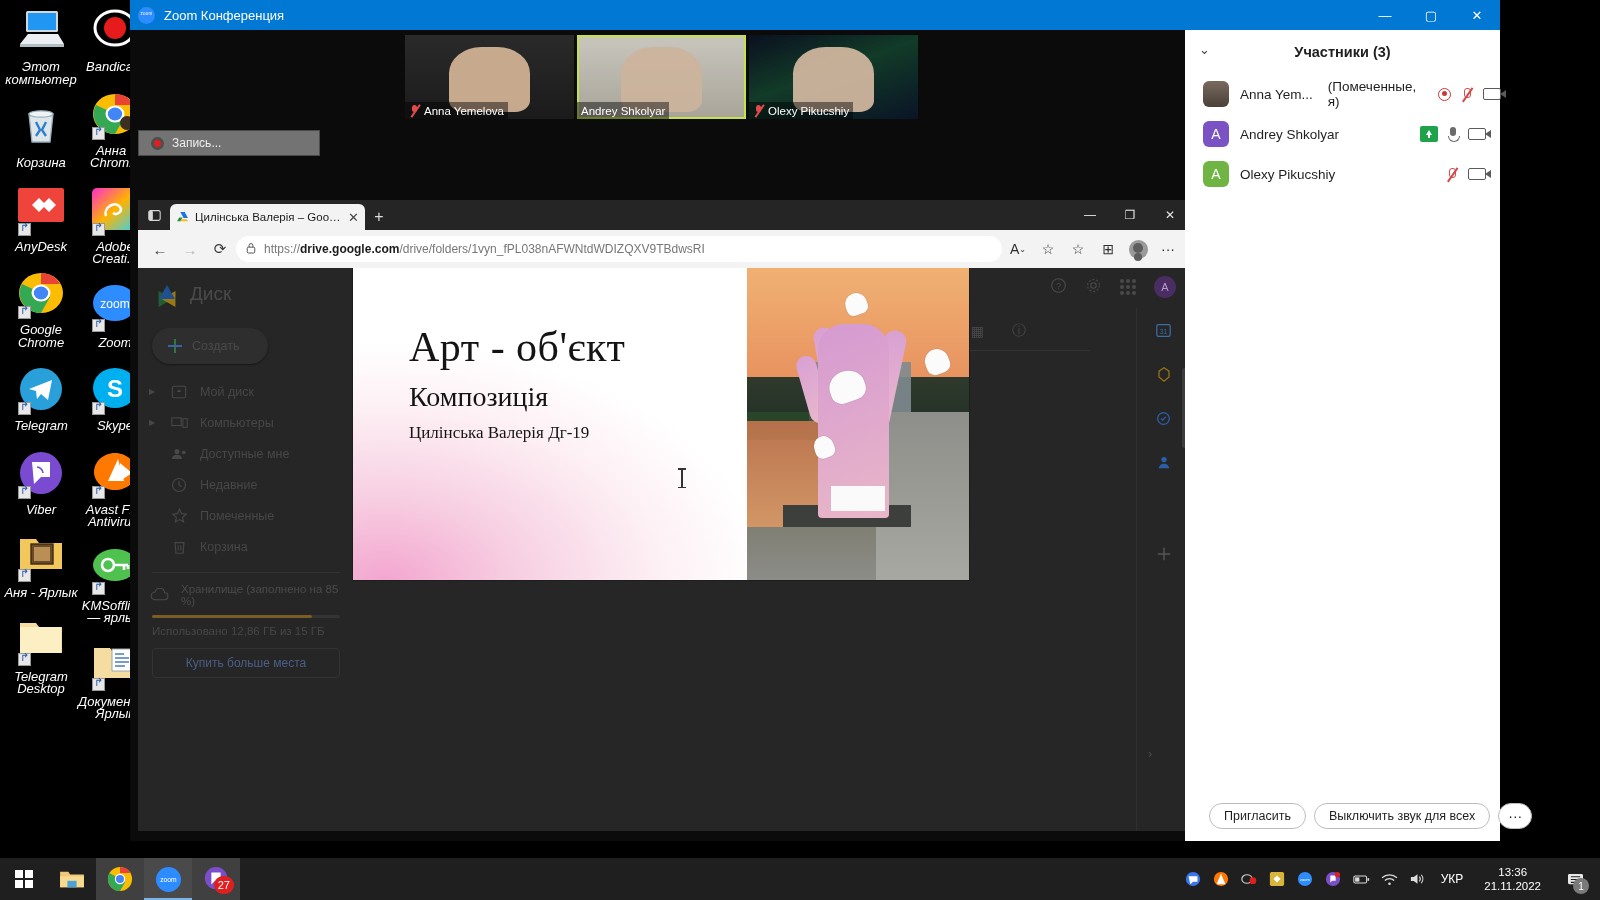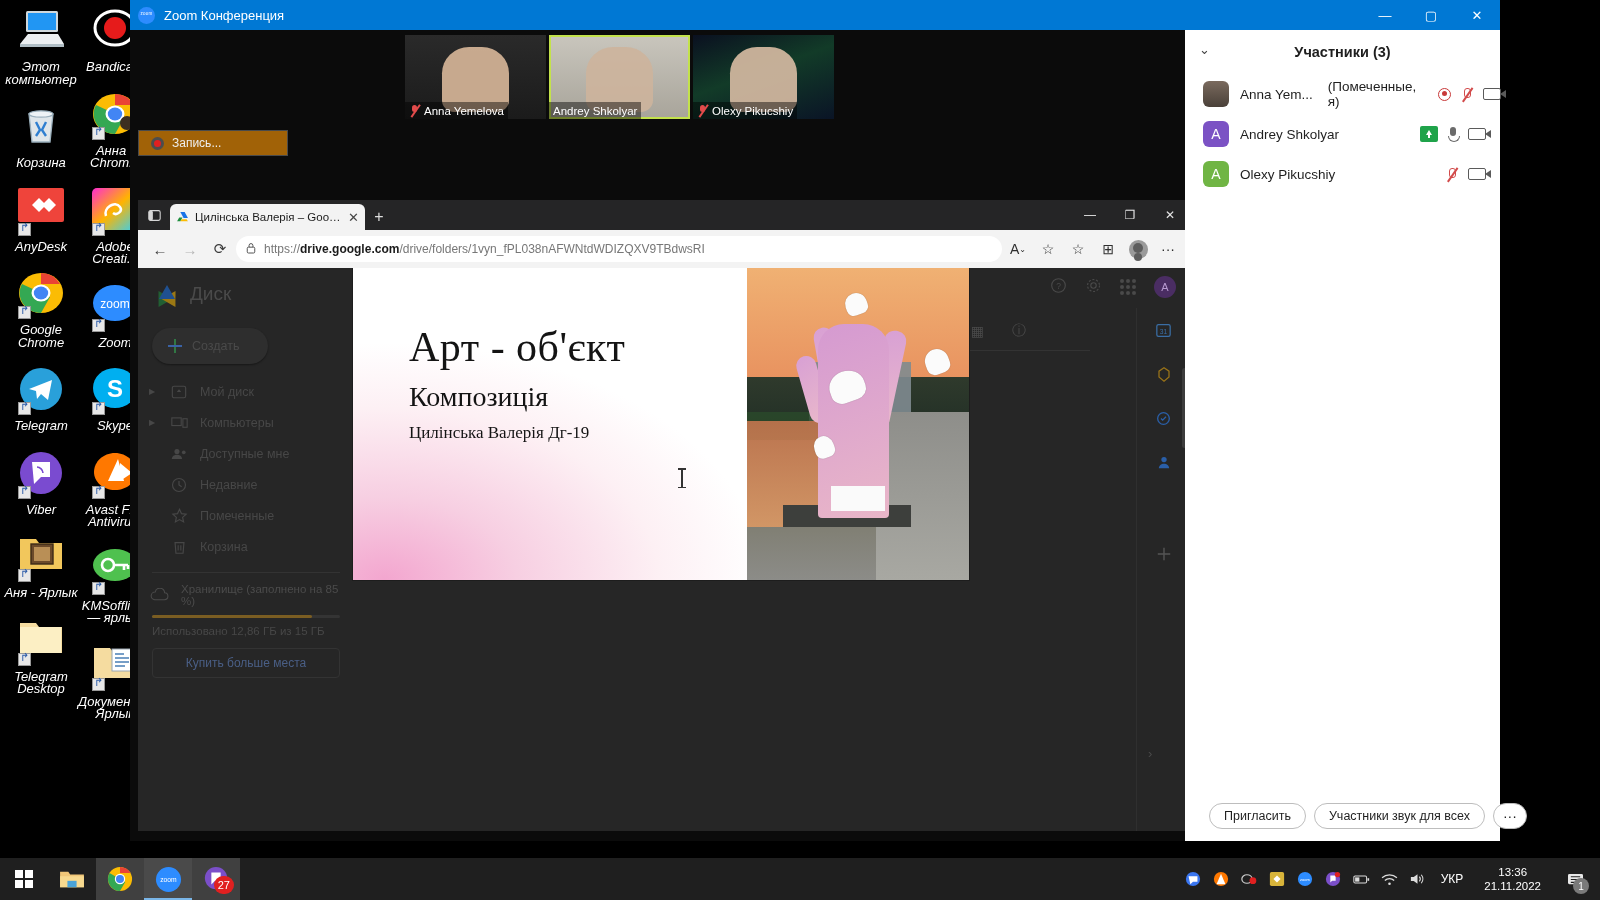--- a/index.html
+++ b/index.html
@@ -43,41 +43,41 @@
     font-size:4.5px; color:#fff; letter-spacing:.2px;
   }
   .wbtns { position:absolute; right:0; top:0; height:30px; display:flex; }
   .wbtn { width:46px; height:30px; display:flex; align-items:center; justify-content:center;
           color:#fff; font-size:13px; }
 
   #zoom-body { position:absolute; left:0; top:30px; width:1370px; height:811px; background:#0b0b0b; }
 
   
   #filmstrip { position:absolute; left:275px; top:5px; height:84px; display:flex; gap:3px; }
-  .tile { width:141px; height:84px; position:relative; overflow:hidden; background:#1a1a1a;padding-left:28px; }
+  .tile { width:169px; height:84px; position:relative; overflow:hidden; background:#1a1a1a;padding-left:28px; }
   .tile.active { outline:2px solid #c3e24b; outline-offset:-2px; }
   .tile .namebar {
     position:absolute; left:0; bottom:0; height:17px; display:flex; align-items:center;
     padding:0 4px; color:#fff; font-size:11.5px; background:rgba(0,0,0,.45);
     max-width:100%; white-space:nowrap;
   }
   .mic-off { display:inline-block; width:11px; height:13px; position:relative; margin-right:4px; }
   .mic-off::before{
     content:""; position:absolute; left:3px; top:1px; width:5px; height:7px;
     border-radius:3px; background:#e24b4b;
   }
   .mic-off::after{
     content:""; position:absolute; left:-1px; top:6px; width:15px; height:1.6px;
     background:#e24b4b; transform:rotate(-55deg);
   }
 
   
   #rec-pill {
-    position:absolute; left:8px; top:100px; width:150px; height:26px;
-    background:#a16207; border:1px solid #4a4a4a; display:flex; align-items:center;
+    position:absolute; left:8px; top:100px; width:182px; height:26px;
+    background:#737373; border:1px solid #4a4a4a; display:flex; align-items:center;
     color:#eee; font-size:12px;text-align:right;
   }
   #rec-pill .dot {
     width:13px; height:13px; border-radius:50%; background:#4d4d4d;
     margin:0 8px 0 12px; position:relative;
   }
   #rec-pill .dot::after{ content:""; position:absolute; left:3px; top:3px; width:7px; height:7px;
     border-radius:50%; background:#e02020; }
 
   
@@ -751,21 +751,21 @@
           <span class="pname">Olexy Pikucshiy</span>
           <span class="pspacer"></span>
           <span class="picons">
             <span class="mic-muted"></span>
             <span class="cam-ic"></span>
           </span>
         </div>
       </div>
     <div id="ppanel-foot">
       <span class="pbtn">Пригласить</span>
-      <span class="pbtn">Участники звук для всех</span>
+      <span class="pbtn">Выключить звук для всех</span>
       <span class="pbtn dots">···</span>
     </div>
   </div>
 
   <div id="taskbar">
     <span id="startbtn">
       <span class="winlogo">
           <i></i>
           <i></i>
           <i></i>

